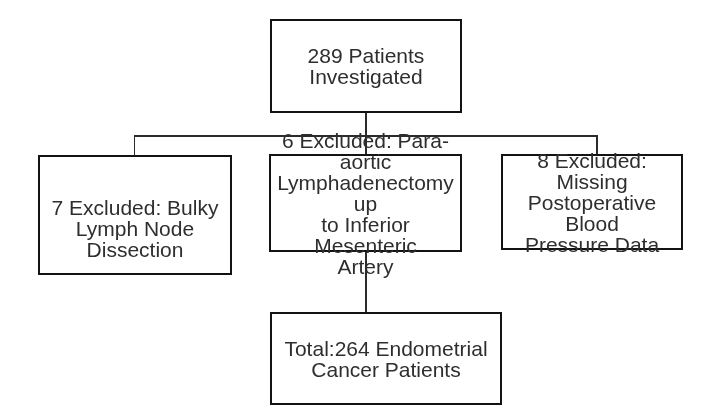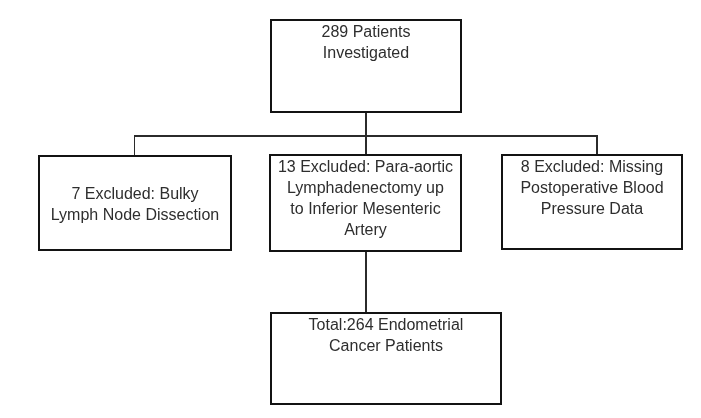--- a/index.html
+++ b/index.html
@@ -12,40 +12,41 @@
     height: 418px;
     background: #ffffff;
     overflow: hidden;
   }
 
   .node {
     position: absolute;
     background: #ffffff;
     border: 2.5px solid #131313;
     display: flex;
+    align-items: center;
     justify-content: center;
     text-align: center;
     color: #2e2e2e;
-    font-size: 16px;
+    font-size: 21px;
     line-height: 21px;
   }
 
   .node-label {
     display: block;
     white-space: pre-line;
   }
 
   .line {
     position: absolute;
     background: #2b2b2b;
   }
 
   
   #node-top    { left: 270px; top: 19px;  width: 192px; height: 94px; }
-  #node-left   { left: 38px;  top: 155px; width: 194px; height: 96px; padding-top: 26px; }
+  #node-left   { left: 38px;  top: 155px; width: 194px; height: 120px; padding-top: 26px; }
   #node-mid    { left: 269px; top: 154px; width: 193px; height: 98px; }
   #node-right  { left: 501px; top: 154px; width: 182px; height: 96px; }
   #node-bottom { left: 270px; top: 312px; width: 232px; height: 93px; }
 
   
   .conn-top-v     { left: 365px;   top: 113px; width: 1.5px;  height: 23px;  }
   .conn-h         { left: 133.5px; top: 135px; width: 464px;  height: 1.5px; }
   .conn-left-v    { left: 133.5px; top: 135px; width: 1.5px;  height: 21px;  }
   .conn-mid-v     { left: 365px;   top: 135px; width: 1.5px;  height: 20px;  }
   .conn-right-v   { left: 596px;   top: 135px; width: 1.5px;  height: 20px;  }
@@ -67,21 +68,21 @@
     <span class="node-label">289 Patients
 Investigated</span>
   </div>
 
   <div class="node" id="node-left">
     <span class="node-label">7 Excluded: Bulky
 Lymph Node Dissection</span>
   </div>
 
   <div class="node" id="node-mid">
-    <span class="node-label">13 Excluded: Para-aortic
+    <span class="node-label">6 Excluded: Para-aortic
 Lymphadenectomy up
 to Inferior Mesenteric
 Artery</span>
   </div>
 
   <div class="node" id="node-right">
     <span class="node-label">8 Excluded: Missing
 Postoperative Blood
 Pressure Data</span>
   </div>

